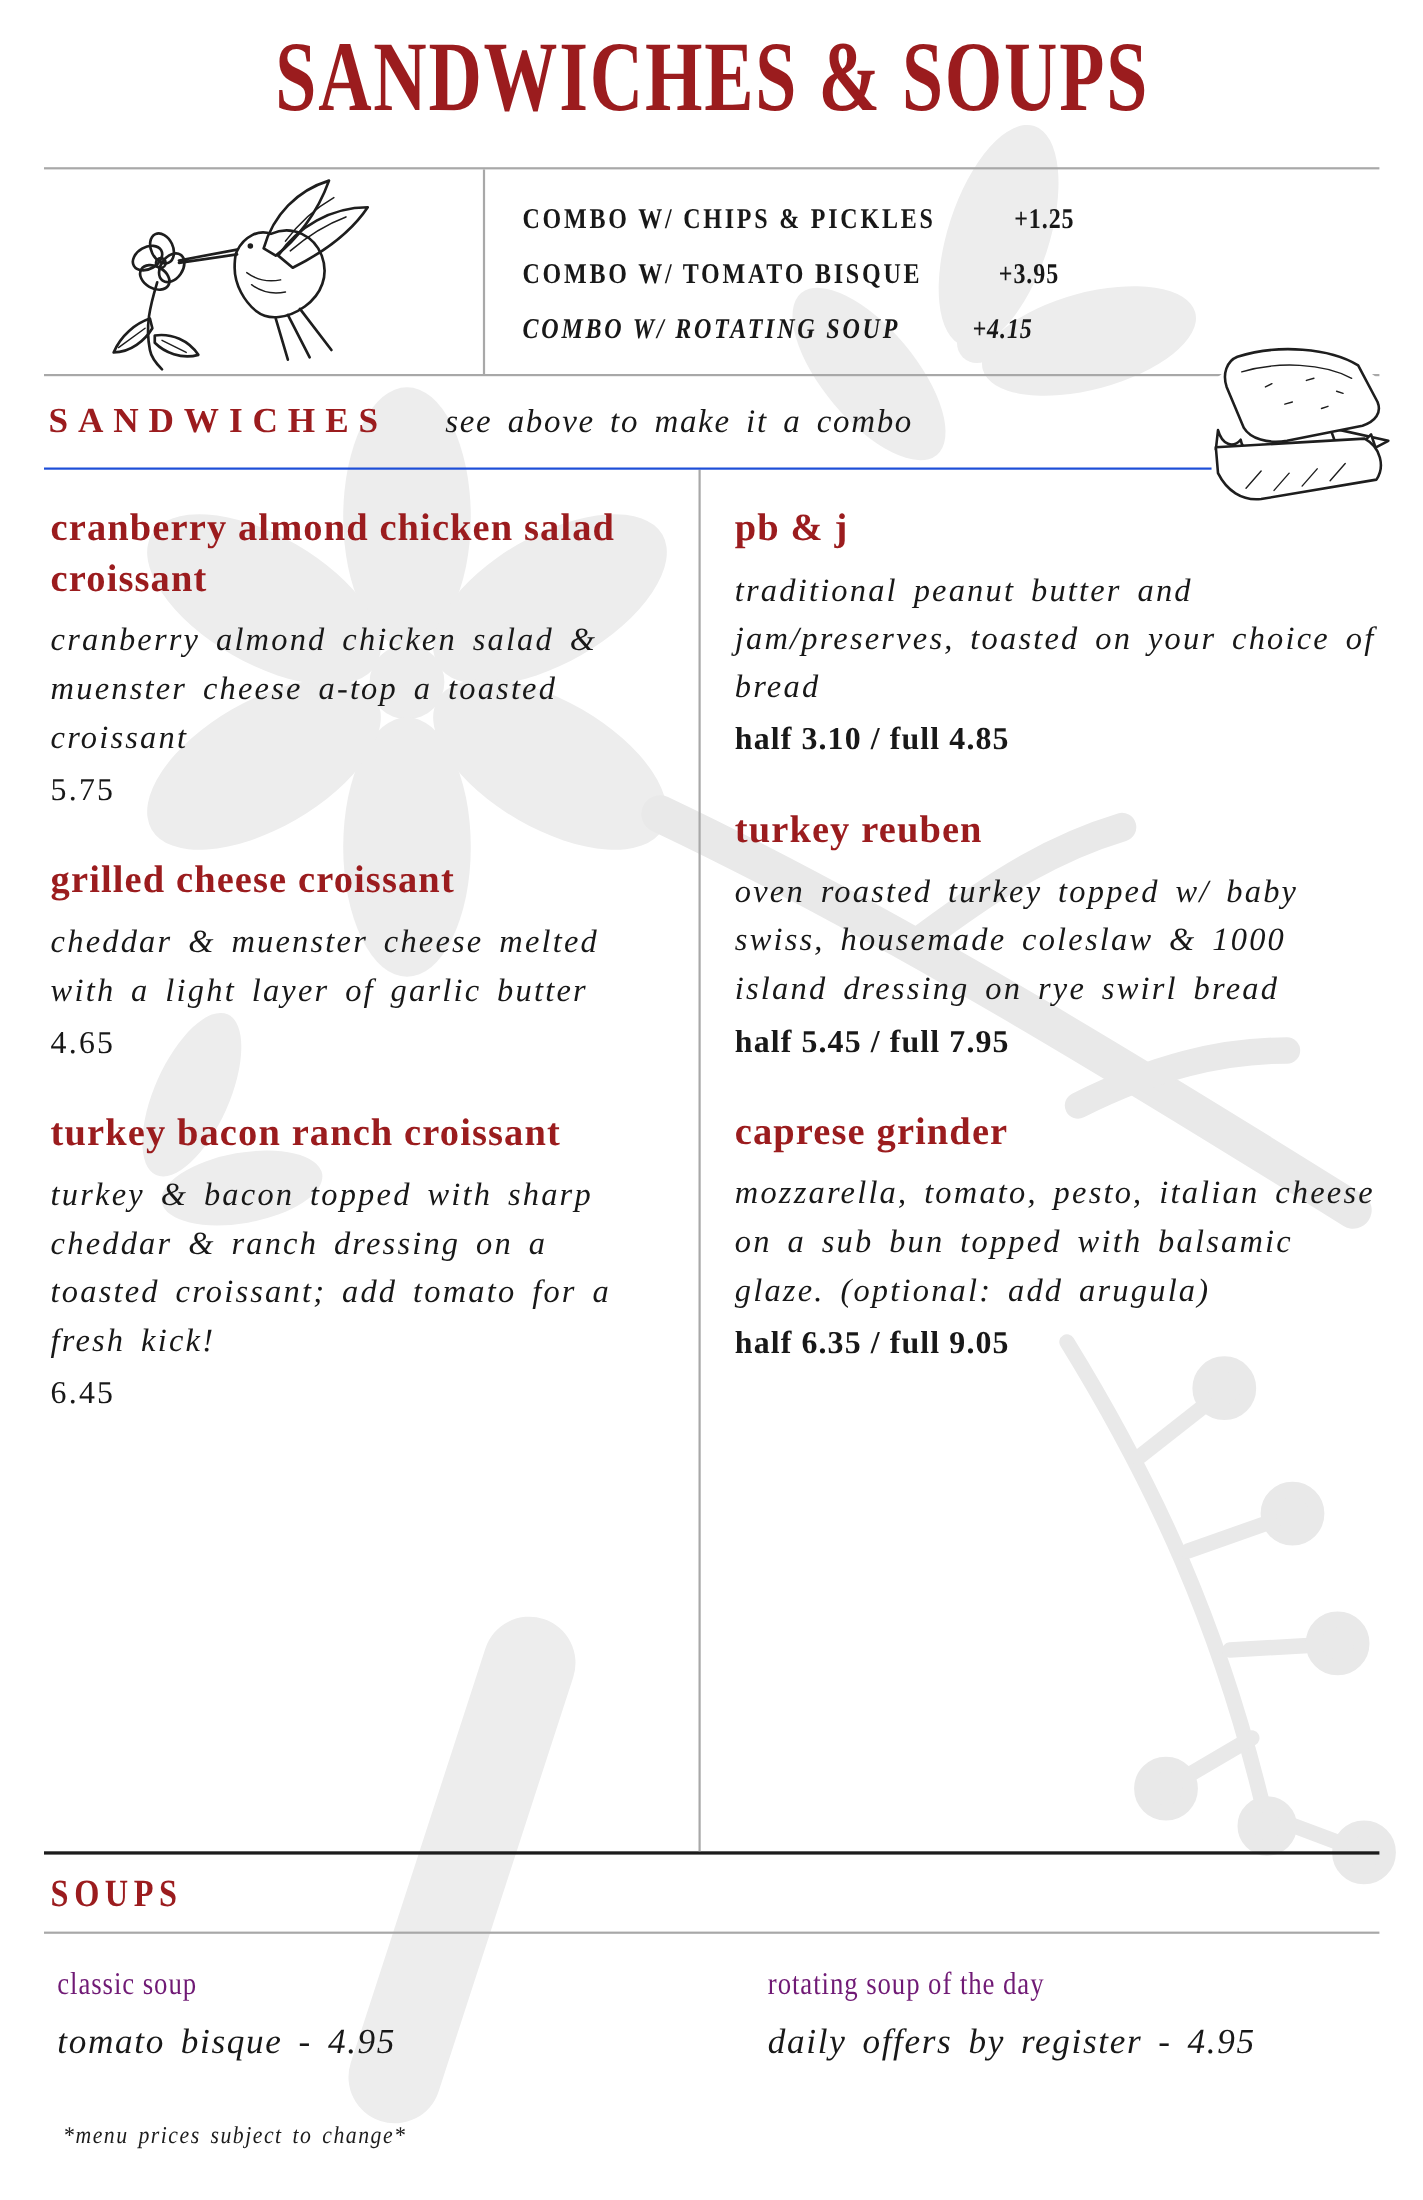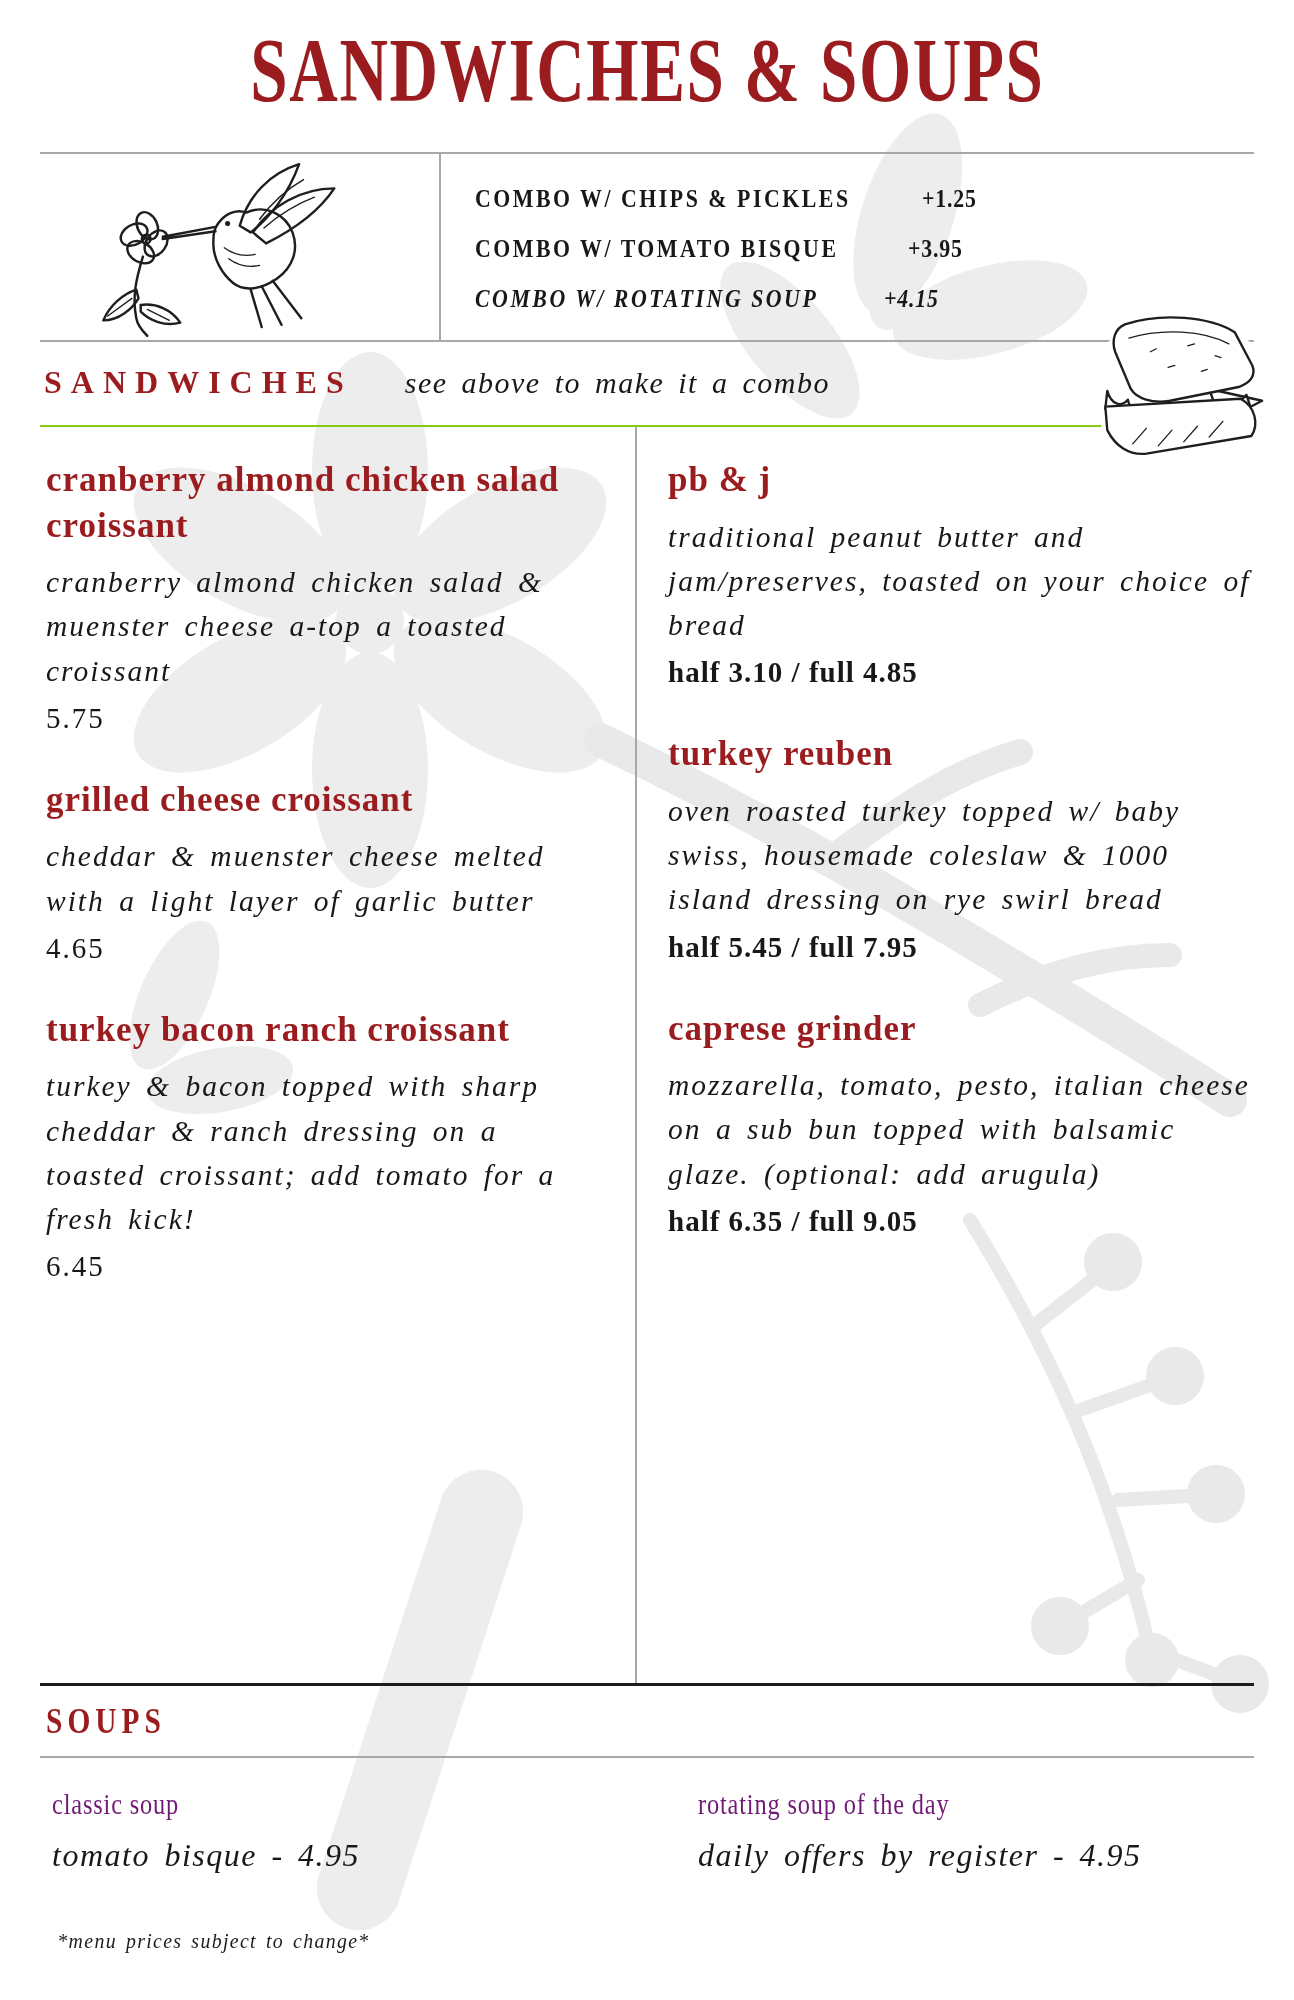--- a/index.html
+++ b/index.html
@@ -67,21 +67,21 @@
   .combo-row:last-child { margin-bottom: 0; font-style: italic; }
   .combo-label { font-size: 26px; letter-spacing: 3px; white-space: nowrap; }
   .combo-price { font-size: 26px; letter-spacing: 1px; }
   
   .section-header {
     position: relative;
     display: flex;
     align-items: baseline;
     gap: 52px;
     padding: 22px 4px 24px;
-    border-bottom: 2px solid #84cc16;
+    border-bottom: 2px solid #1d4ed8;
   }
   .section-title {
     color: #9b1c1e;
     font-weight: bold;
     font-size: 32px;
     letter-spacing: 9px;
   }
   .section-note {
     font-style: italic;
     font-size: 30px;

